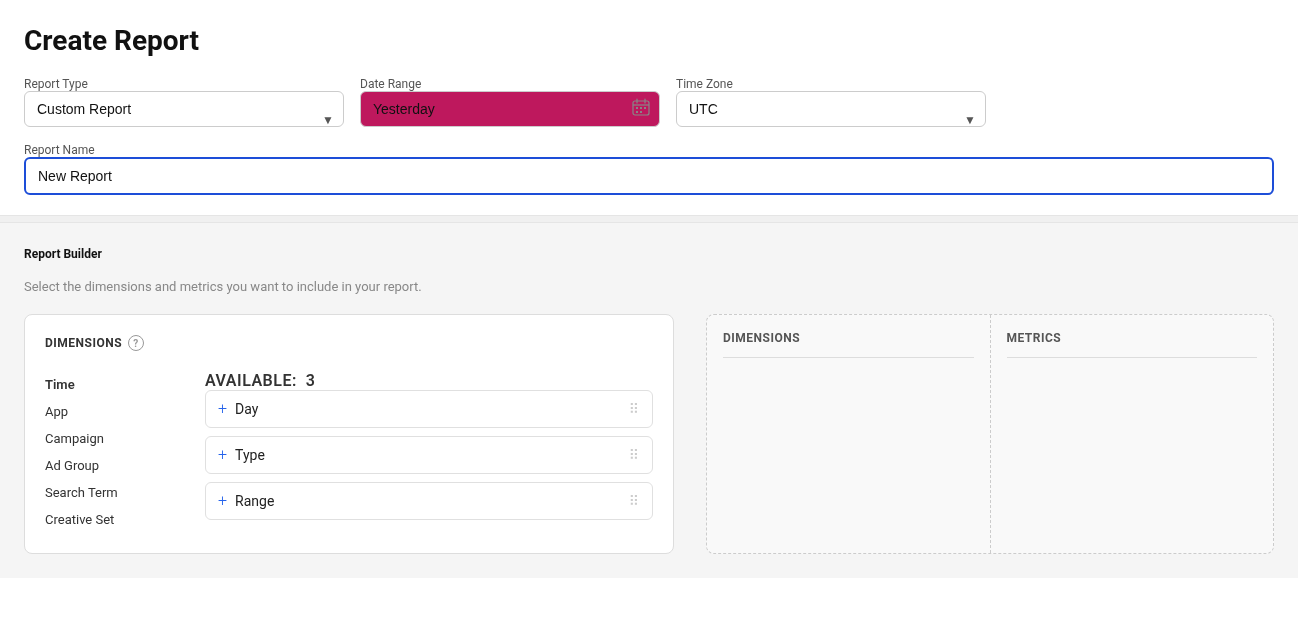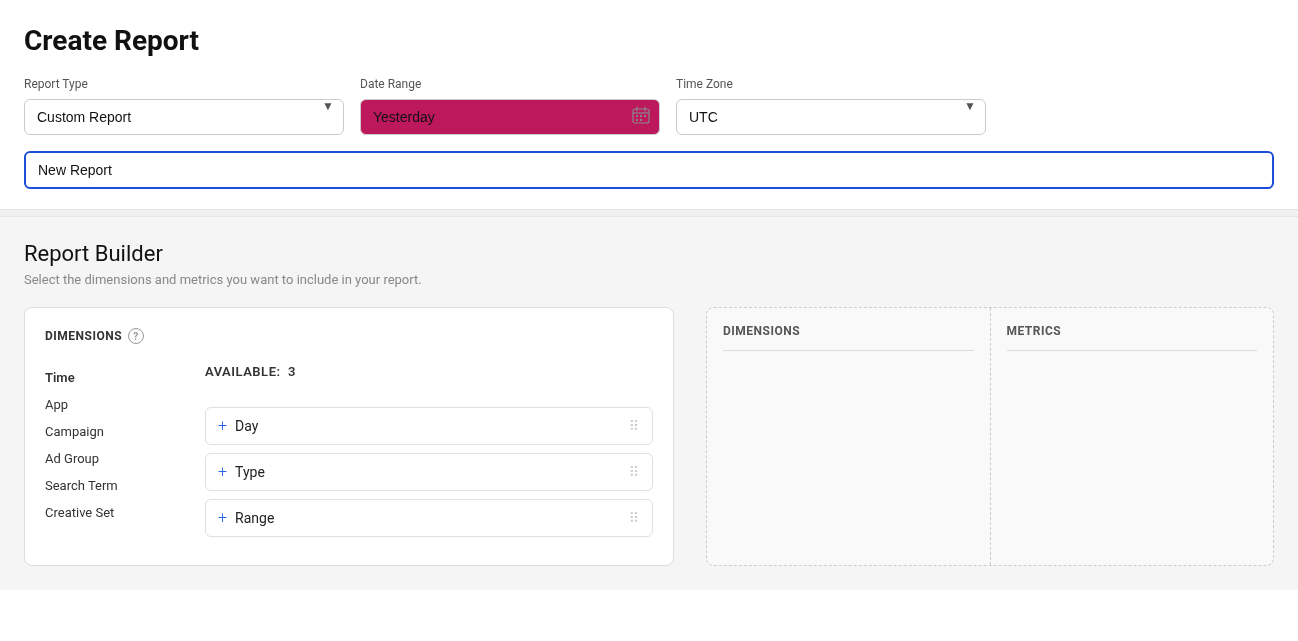--- a/index.html
+++ b/index.html
@@ -36,21 +36,21 @@
     .form-row {
       display: flex;
       gap: 16px;
       margin-bottom: 16px;
       align-items: flex-end;
     }
 
     .form-group {
       display: flex;
       flex-direction: column;
-      gap: 8px;
+      gap: 0;
     }
 
     .form-group label {
       font-size: 12px;
       color: #555;
       font-weight: 400;
     }
 
     .form-group.report-type {
       width: 320px;
@@ -64,21 +64,21 @@
       width: 310px;
     }
 
     .form-group.report-name {
       width: 100%;
     }
 
     .select-wrapper {
       position: relative;
       display: flex;
-      align-items: flex-start;
+      align-items: flex-end;
     }
 
     .select-input {
       width: 100%;
       padding: 9px 36px 9px 12px;
       border: 1px solid #ccc;
       border-radius: 6px;
       font-size: 14px;
       appearance: none;
       background: #fff;
@@ -133,23 +133,23 @@
       border-bottom: 1px solid #e5e5e5;
     }
 
     
     .bottom-section {
       padding: 24px;
       background: #f5f5f5;
     }
 
     .section-title {
-      font-size: 22px;
-      font-weight: 400;
-      margin-bottom: 6px;
+      font-size: 12px;
+      font-weight: 700;
+      margin-bottom: 18px;
       color: #111;
     }
 
     .section-subtitle {
       font-size: 13px;
       color: #888;
       margin-bottom: 20px;
     }
 
     .builder-layout {
@@ -210,25 +210,25 @@
 
     .dim-category-item.active {
       font-weight: 600;
     }
 
     .dim-options {
       flex: 1;
     }
 
     .available-label {
-      font-size: 13px;
+      font-size: 16px;
       color: #888;
       text-transform: uppercase;
       letter-spacing: 0.5px;
-      margin-bottom: 28px;
+      margin-bottom: 0;
     }
 
     .available-label span {
       color: #333;
       font-weight: 600;
     }
 
     .option-item {
       display: flex;
       align-items: center;
@@ -342,20 +342,21 @@
         <div class="select-wrapper">
           <select class="select-input">
             <option>UTC</option>
           </select>
           <span class="select-chevron">▼</span>
         </div>
       </div>
     </div>
 
     <div class="form-group report-name">
+      <label>Report Name</label>
       <input type="text" class="text-input" placeholder="New Report" value="New Report" style="">
     </div>
   </div>
 
   <div class="divider"></div>
 
   <div class="bottom-section">
     <h2 class="section-title">Report Builder</h2>
     <p class="section-subtitle">Select the dimensions and metrics you want to include in your report.</p>
 

